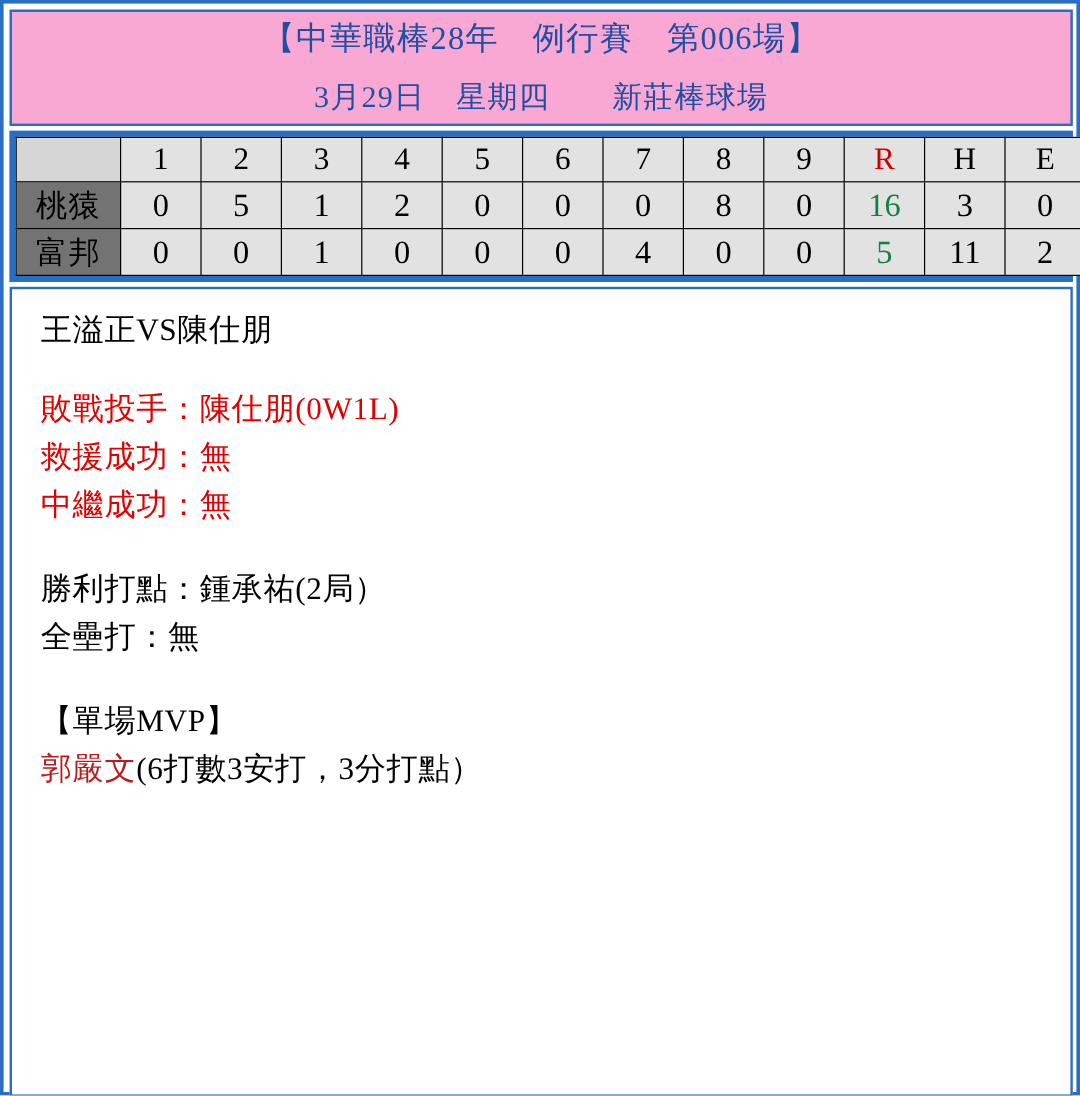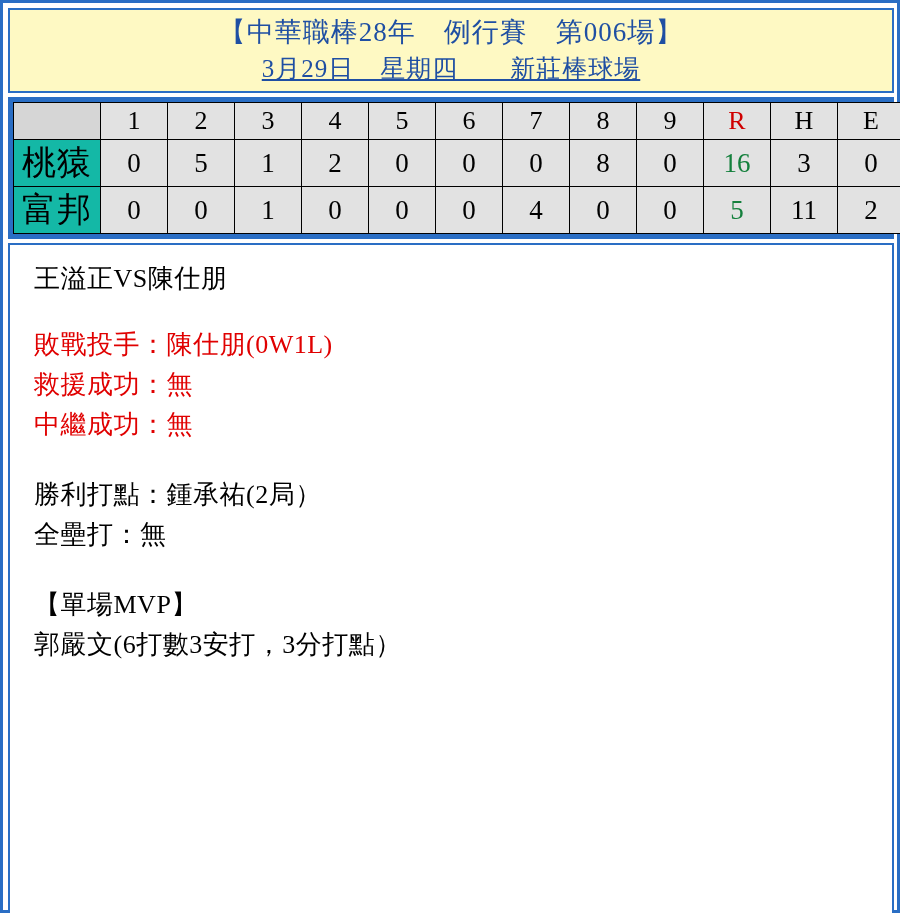--- a/index.html
+++ b/index.html
@@ -27,37 +27,36 @@
     left: 5px;
     top: 5px;
     width: 886px;
     height: 899px;
   }
 
   
   .header {
     box-sizing: border-box;
     border: 2px solid #2a6ec4;
-    background: #fef9c3;
+    background: #f9a8d4;
     padding: 4px 0 6px 0;
     text-align: center;
   }
   .header .line1 {
     font-size: 27px;
     letter-spacing: 1px;
     color: #1f4fa3;
     white-space: nowrap;
   }
   .header .line2 {
     font-size: 25px;
     letter-spacing: 1px;
     color: #1f4fa3;
-    margin-top: 2px;
+    margin-top: 14px;
     white-space: nowrap;
-    text-decoration: underline;
   }
 
   
   .score-wrap {
     box-sizing: border-box;
     border: 3px solid #2a6ec4;
     margin-top: 4px;
     background: #2a6ec4;
     padding: 2px;
   }
@@ -70,23 +69,23 @@
   table.score td {
     border: 1px solid #000000;
     text-align: center;
     font-size: 27px;
     height: 38px;
     padding: 0;
     background: #e2e2e2;
   }
   table.score td.team {
     width: 86px;
-    font-size: 34px;
+    font-size: 26px;
     letter-spacing: 1px;
-    background: #14b8a6;
+    background: #737373;
   }
   table.score tr.head td {
     background: #e2e2e2;
     font-size: 26px;
     height: 36px;
   }
   table.score tr.head td.corner {
     background: #d6d6d6;
   }
   table.score td.runs {
@@ -109,21 +108,21 @@
   }
   .notes .row {
     font-size: 26px;
     line-height: 40px;
     white-space: nowrap;
     letter-spacing: 0.5px;
   }
   .notes .red { color: #e00000; }
   .notes .spacer-sm { height: 26px; }
   .notes .spacer-md { height: 30px; }
-  .mvp-name { color: #000000; }
+  .mvp-name { color: #b91c1c; }
 </style>
 </head>
 <body>
 
 <div class="page">
   <div class="inner">
 
     <div class="header">
       <div class="line1">【中華職棒28年　例行賽　第006場】</div>
       <div class="line2">3月29日　星期四　　新莊棒球場</div>

